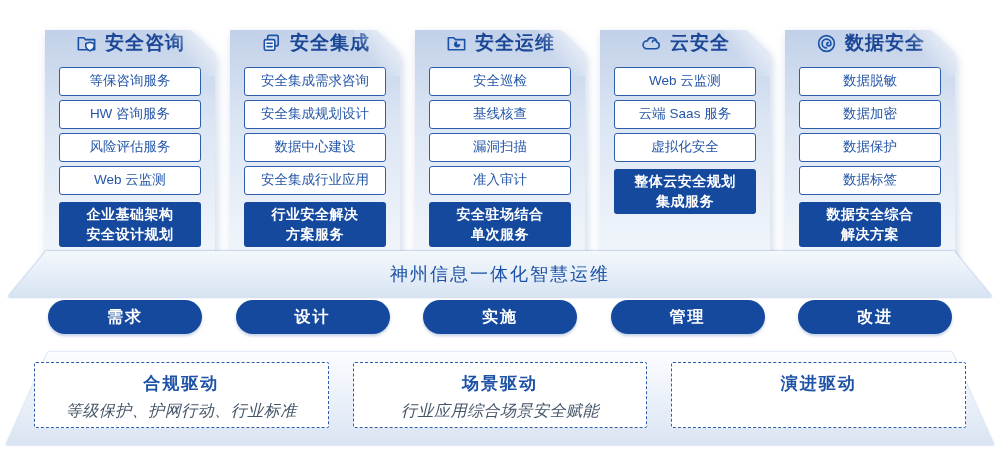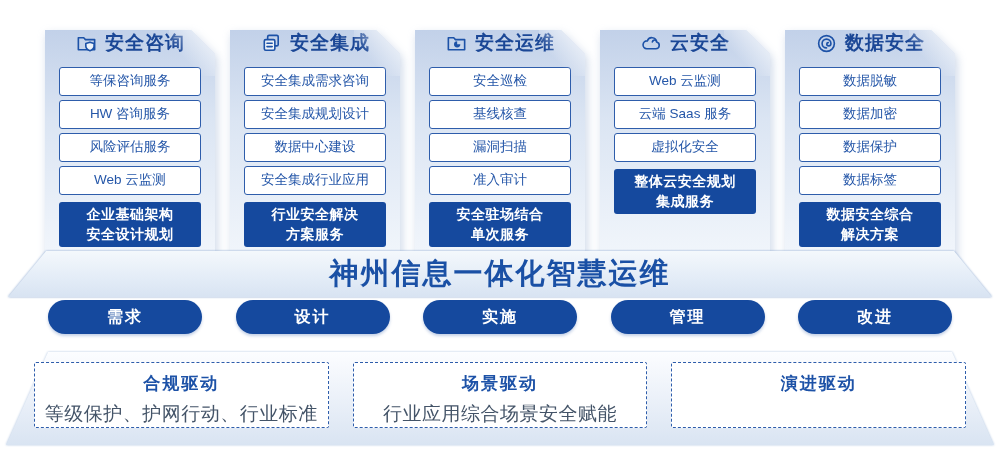--- a/index.html
+++ b/index.html
@@ -37,21 +37,21 @@
     justify-content:center;line-height:1.42;letter-spacing:.5px;
   }
   
   .banner-wrap{position:absolute;top:251px;left:8px;width:984px;height:46px;
     filter:drop-shadow(0 0 1px #8aa6cf);}
   .banner{
     width:100%;height:100%;display:flex;align-items:center;justify-content:center;
     clip-path:polygon(38px 0,calc(100% - 38px) 0,100% 100%,0 100%);
     background:linear-gradient(180deg,#f4f8fc 0%,#e3ecf7 60%,#d8e3f2 100%);
   }
-  .banner-title{font-size:29px;font-weight:bold;color:#1a50a5;letter-spacing:2px;}
+  .banner-title{font-size:18px;font-weight:normal;color:#1a50a5;letter-spacing:2px;}
   
   .pills-row{position:absolute;top:300px;left:48px;width:904px;display:flex;justify-content:space-between;}
   .pill{
     width:154px;height:34px;background:#15499e;border-radius:17px;color:#ffffff;
     font-size:16px;font-weight:bold;display:flex;align-items:center;justify-content:center;
     letter-spacing:2px;box-shadow:0 2px 3px rgba(21,73,158,.25);
   }
   
   .platform-wrap{position:absolute;top:352px;left:6px;width:988px;height:93px;
     filter:drop-shadow(0 0 1px #b0c5e1);}
@@ -60,21 +60,21 @@
     clip-path:polygon(42px 0,calc(100% - 42px) 0,100% 100%,0 100%);
     background:linear-gradient(180deg,#fcfdff 0%,#e6edf7 65%,#d9e4f2 100%);
   }
   
   .drivers-row{position:absolute;top:362px;left:34px;width:932px;display:flex;gap:24px;}
   .driver{
     flex:1;height:66px;background:#ffffff;border:1.5px dashed #2e5dab;border-radius:2px;
     box-sizing:border-box;text-align:center;padding-top:9px;
   }
   .driver-title{font-size:17px;font-weight:bold;color:#1d52a7;margin-bottom:6px;letter-spacing:2px;}
-  .driver-desc{font-size:19px;color:#445468;letter-spacing:.5px;white-space:nowrap;}
+  .driver-desc{font-size:16px;color:#445468;letter-spacing:.5px;white-space:nowrap;font-style:italic;}
   .ic{stroke:#1d52a7;fill:none;stroke-width:1.7;stroke-linejoin:round;stroke-linecap:round;}
 </style>
 </head>
 <body>
 
 <div class="cards-row">
 
   <div class="card-wrap">
     <div class="card">
       <div class="card-header">

